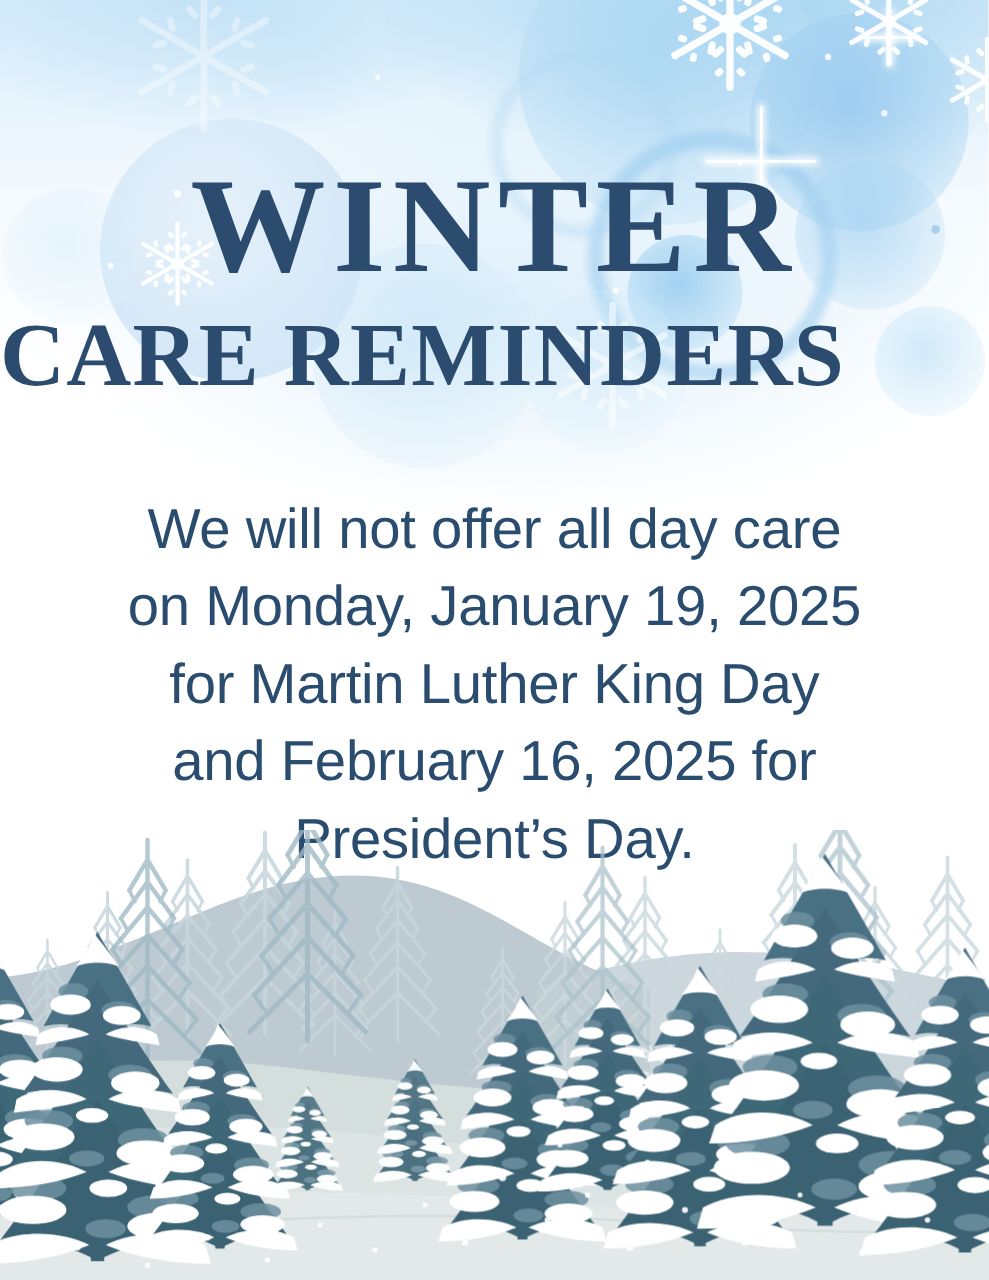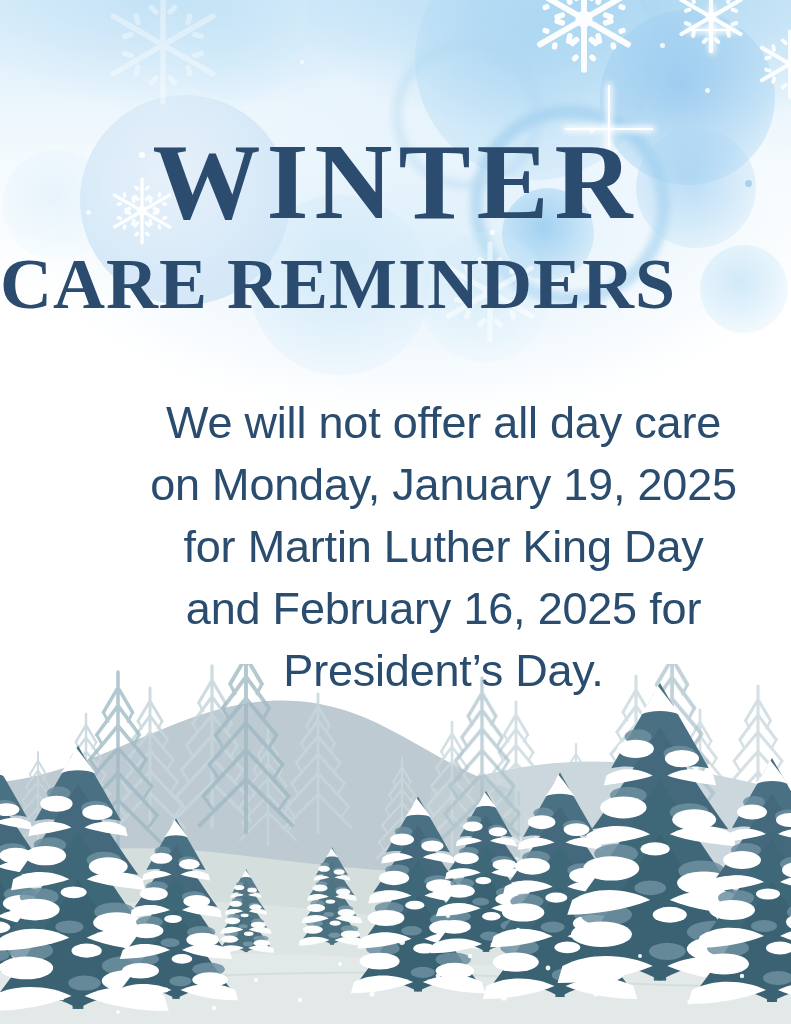--- a/index.html
+++ b/index.html
@@ -113,21 +113,20 @@
     left: 95px;
     top: 392px;
     width: 601px;
     text-align: center;
     font-family: "Liberation Sans", sans-serif;
     font-weight: 400;
     font-size: 45px;
     line-height: 62px;
     letter-spacing: -0.2px;
     color: #2A4C6E;
-    margin-left: 48px;
   }
 
   
   .scene {
     position: absolute;
     left: 0;
     bottom: 0;
     width: 791px;
     height: 360px;
   }

